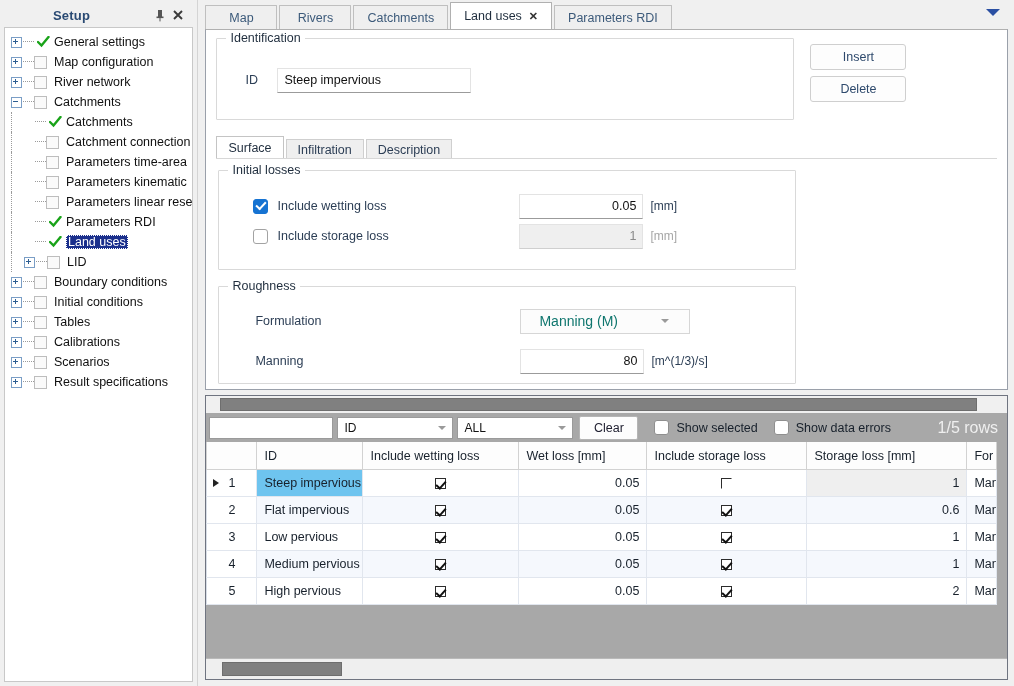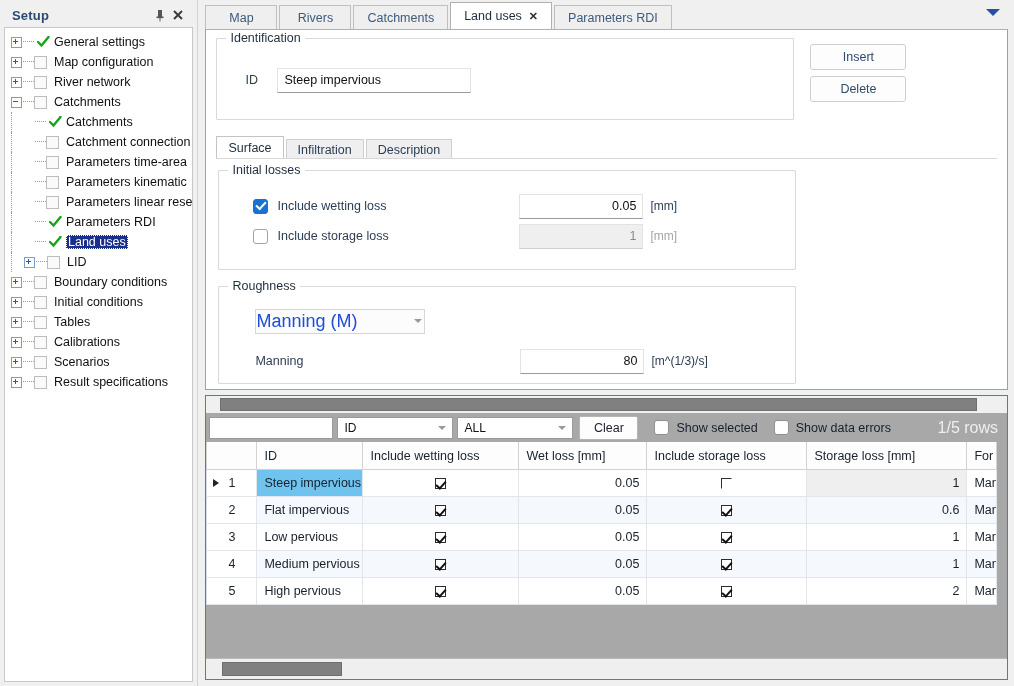--- a/index.html
+++ b/index.html
@@ -16,20 +16,21 @@
   .setup-panel{
     width:217px;height:686px;box-sizing:border-box;
     background:#f0f0f0;
     display:flex;flex-direction:column;
     padding:3px 4px 4px 4px;
   }
   .setup-header{
     height:24px;display:flex;align-items:center;
     padding:0 6px 0 8px;box-sizing:border-box;
     background:#f0f0f0;
+    margin-left:41px;
   }
   .setup-title{
     font-weight:bold;font-size:13px;color:#2a4a73;flex:1;letter-spacing:.2px;
   }
   .hdr-btn{width:18px;height:18px;display:flex;align-items:center;justify-content:center;color:#3c3c3c;}
   .pin-icon svg,.close-icon svg{display:block;}
   .tree-box{
     flex:1;background:#ffffff;border:1px solid #c8c8c8;
     overflow:hidden;padding:4px 0 0 0;box-sizing:border-box;
   }
@@ -139,21 +140,21 @@
   .cb.on{background:#1673d2;border-color:#1673d2;}
   .cb.on:after{
     content:"";width:4px;height:8px;border:solid #fff;border-width:0 2px 2px 0;
     transform:rotate(43deg) translate(-1px,-1px);
   }
   .unit{color:#2c3e55;font-size:12px;margin-left:7px;}
   .unit.dim{color:#a6a6a6;}
   .combo{
     height:25px;box-sizing:border-box;background:#fcfcfc;
     border:1px solid #d6d6d6;display:flex;align-items:center;
-    padding:0 0;font-size:18px;color:#1d4ed8;
+    padding:0 18px;font-size:14px;color:#0f766e;
   }
   .combo .cval{flex:1;}
   .caret{
     width:0;height:0;border-left:4px solid transparent;border-right:4px solid transparent;
     border-top:4px solid #9a9a9a;margin-right:2px;
   }
 
   
   .grid-area{
     flex:1;margin:5px 6px 6px 7px;box-sizing:border-box;
@@ -472,20 +473,21 @@
             <span class="cb"></span>
             <span class="lbl" style="width:242px;">Include storage loss</span>
             <span class="txt-input num disabled" style="width:124px;">1</span>
             <span class="unit dim">[mm]</span>
           </div>
         </div>
 
         <div class="group rough-group">
           <span class="legend">Roughness</span>
           <div class="cb-row" style="margin-top:5px;padding-left:24px;">
+            <span class="lbl" style="width:265px;">Formulation</span>
             <span class="combo" style="width:170px;">
               <span class="cval">Manning (M)</span>
               <span class="caret"></span>
             </span>
           </div>
           <div class="cb-row" style="padding-left:24px;margin-top:10px;">
             <span class="lbl" style="width:265px;">Manning</span>
             <span class="txt-input num" style="width:124px;">80</span>
             <span class="unit">[m^(1/3)/s]</span>
           </div>

